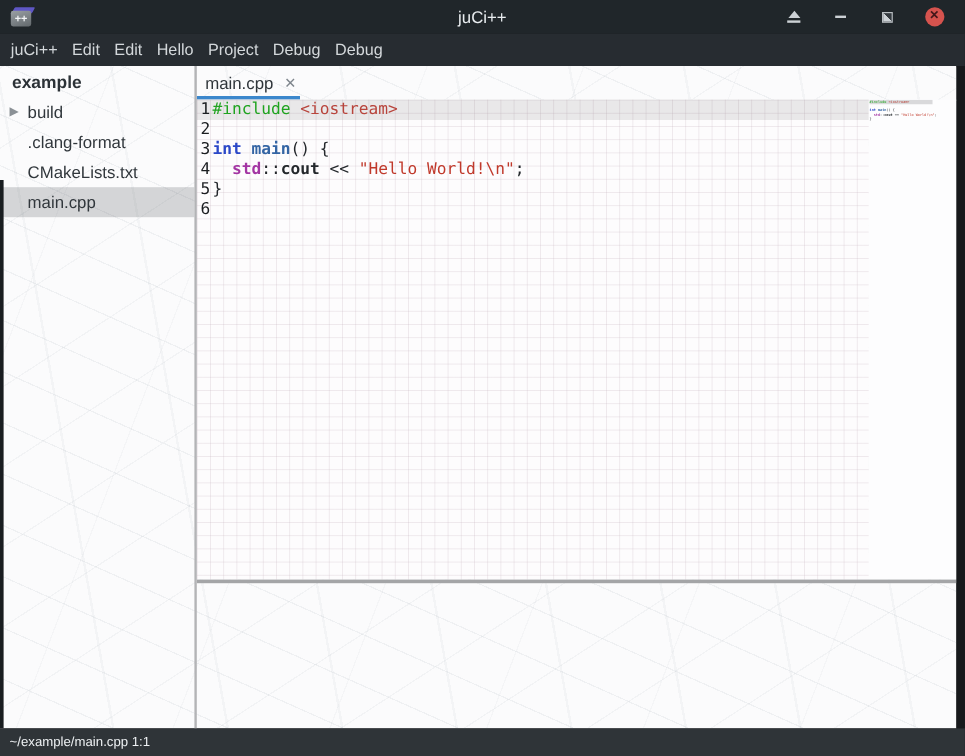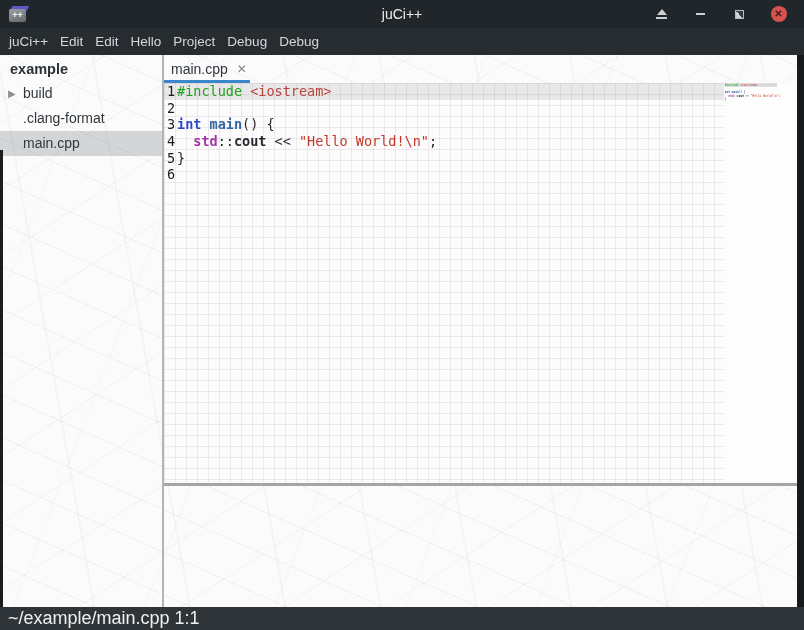--- a/index.html
+++ b/index.html
@@ -92,21 +92,21 @@
   .minimap .code-line { width:max-content; }
   .minimap .code-line.current { padding-right:90px; background:rgba(30,32,36,0.16); }
 
   .splitter { position:absolute; left:0; top:428px; width:633px; height:3px;
               background:#a4a5a7; cursor:row-resize; }
   .lowerpanel { position:absolute; left:0; top:431px; width:633px; height:121px; }
 
   
   .statusbar { position:absolute; left:0; top:607px; width:804px; height:23px;
                background:#2f3438; display:flex; align-items:center; padding-left:8px; }
-  .status-text { color:#eef1f3; font-size:18px; }
+  .status-text { color:#eef1f3; font-size:11px; }
 
   .right-edge { position:absolute; left:797px; top:55px; width:7px; height:552px;
                 background:#17191c; }
   .b { font-weight:bold; }
 </style>
 </head>
 <body>
 
 <div class="window">
 
@@ -142,20 +142,21 @@
       <div class="menu-item">Debug</div>
       <div class="menu-item">Debug</div>
     </div>
 
   <div class="content">
     <div class="sidebar">
       <div class="side-header">example</div>
       <div id="tree">
           <div class="tree-row"><span class="expander">▶</span><span>build</span></div>
           <div class="tree-row"><span>.clang-format</span></div>
+          <div class="tree-row"><span>CMakeLists.txt</span></div>
           <div class="tree-row selected"><span>main.cpp</span></div>
         </div>
     </div>
     <div class="vdivider"></div>
 
     <div class="rightpane">
       <div class="tabbar">
         <div class="tab">
           <span class="tab-label">main.cpp</span>
           <span class="tab-close">✕</span>

